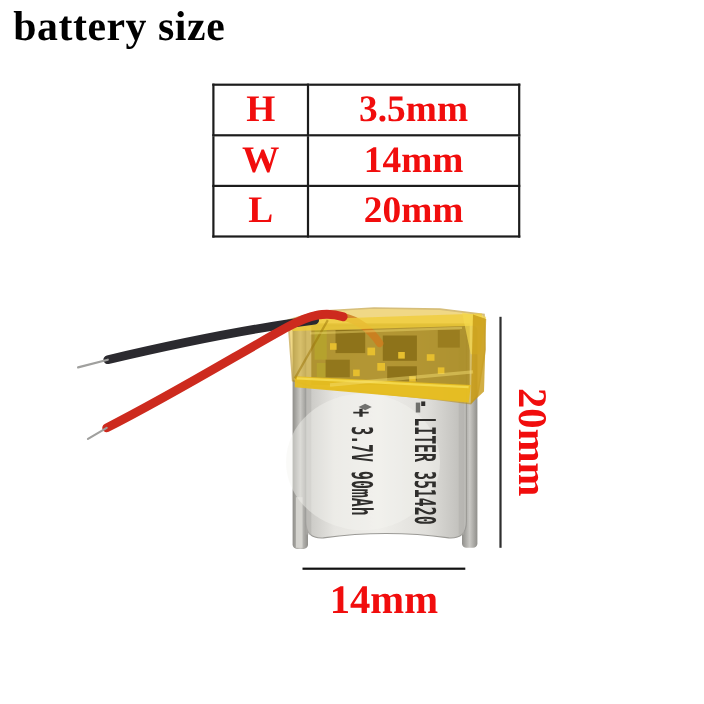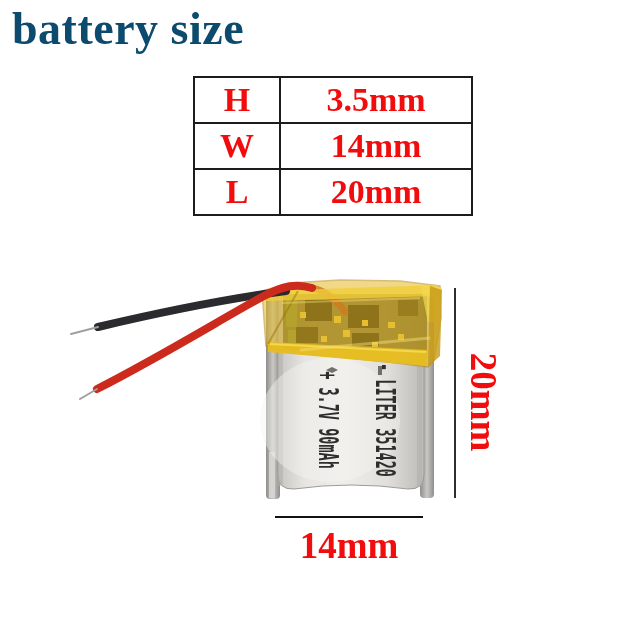--- a/index.html
+++ b/index.html
@@ -4,21 +4,21 @@
 <style>
   html,body{margin:0;padding:0;background:#ffffff;}
   #canvas{
     position:relative;width:640px;height:640px;background:#ffffff;
     overflow:hidden;font-family:"Liberation Sans",sans-serif;
   }
   
   .title{
     position:absolute;left:12px;top:2px;
     font-family:"Liberation Serif",serif;font-weight:bold;
-    font-size:46px;color:#0c4a6e;letter-spacing:.5px;
+    font-size:38px;color:#000000;letter-spacing:.5px;
   }
   
   table.dims{
     position:absolute;left:193px;top:76px;
     border-collapse:collapse;table-layout:fixed;
   }
   table.dims td{
     border:2px solid #1c1c1c;text-align:center;vertical-align:middle;
     font-family:"Liberation Serif",serif;font-weight:bold;
     font-size:34px;color:var(--table_text,#f10d0d);

